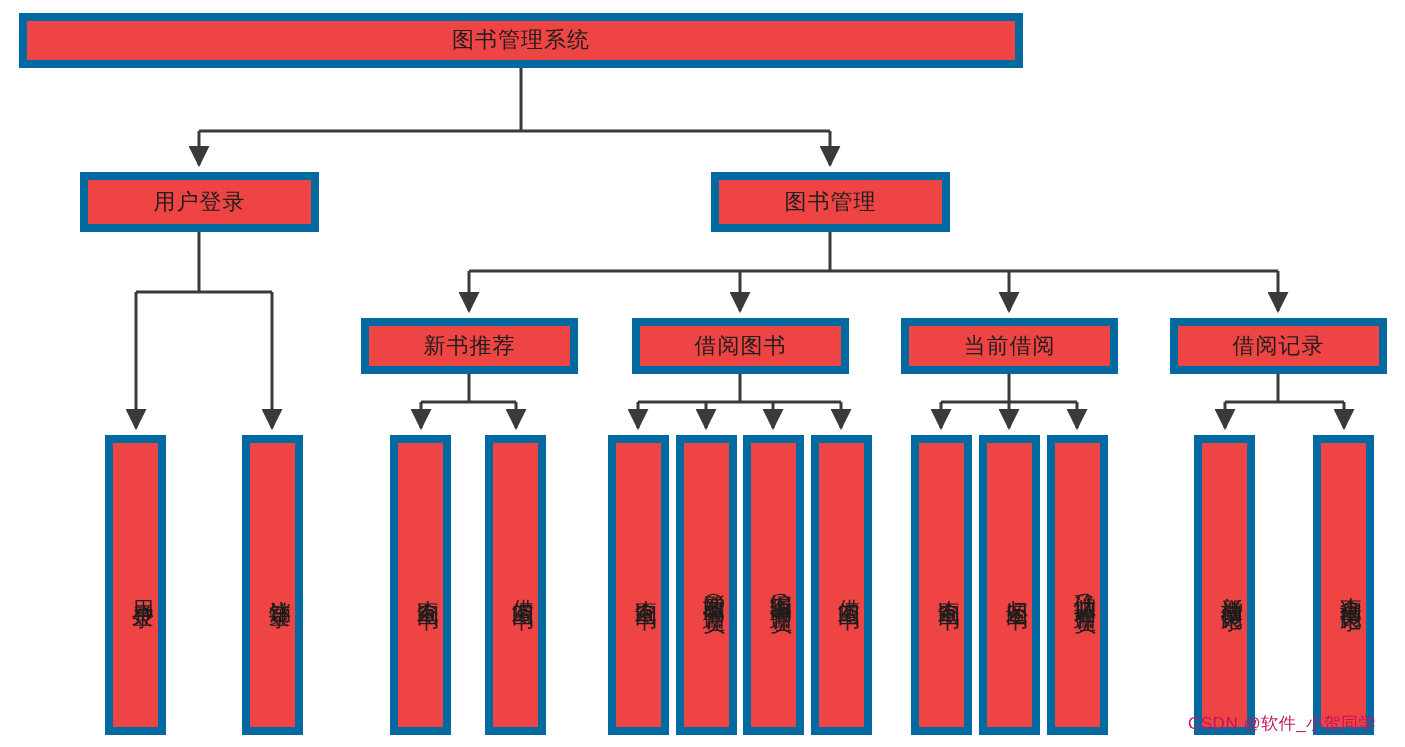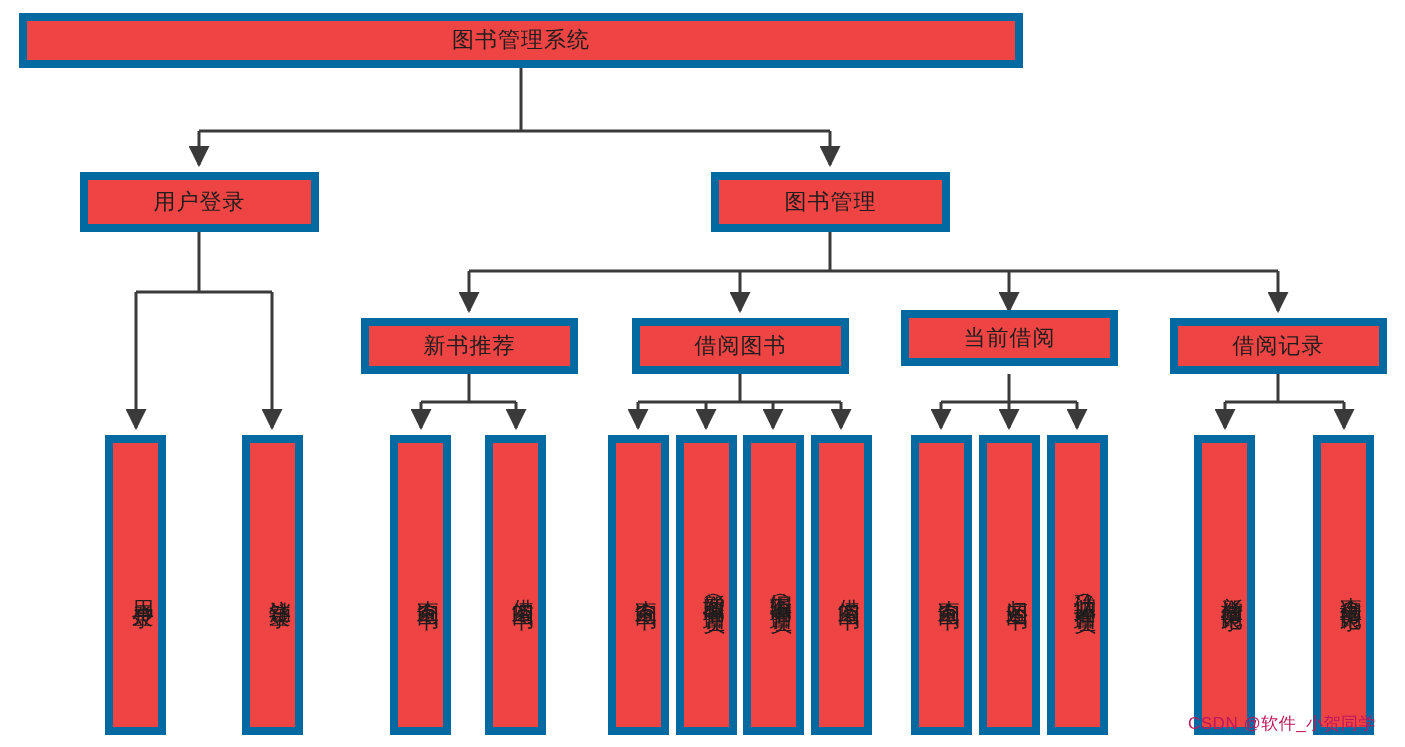--- a/index.html
+++ b/index.html
@@ -130,21 +130,21 @@
   <div class="node horiz" style="left:711px; top:172px; width:239px; height:60px;">
     <span class="node-label">图书管理</span>
   </div>
 
   <div class="node horiz" style="left:361px; top:318px; width:217px; height:56px;">
     <span class="node-label">新书推荐</span>
   </div>
   <div class="node horiz" style="left:632px; top:318px; width:217px; height:56px;">
     <span class="node-label">借阅图书</span>
   </div>
-  <div class="node horiz" style="left:901px; top:310px; width:217px; height:56px;">
+  <div class="node horiz" style="left:901px; top:318px; width:217px; height:56px;">
     <span class="node-label">当前借阅</span>
   </div>
   <div class="node horiz" style="left:1170px; top:318px; width:217px; height:56px;">
     <span class="node-label">借阅记录</span>
   </div>
 
   <div class="node vert" style="left:105px; top:435px; width:61px; height:300px;">
     <span class="node-label">用户登录</span>
   </div>
   <div class="node vert" style="left:242px; top:435px; width:61px; height:300px;">

